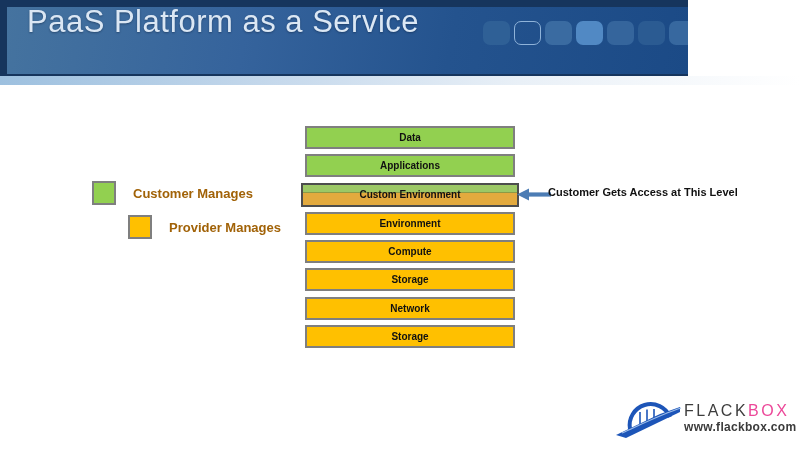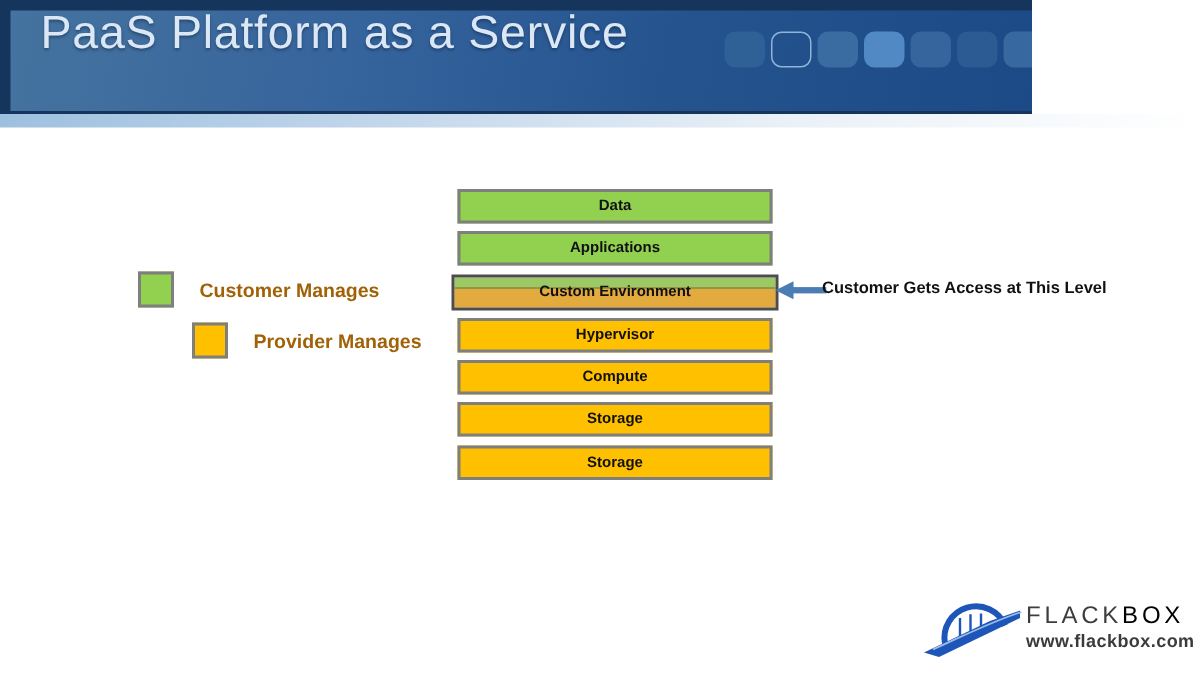--- a/index.html
+++ b/index.html
@@ -91,21 +91,21 @@
   }
 
   
   .logo { position:absolute; left:616px; top:396px; width:180px; height:46px; }
   .logo-icon { position:absolute; left:0; top:1px; }
   .logo-text {
     position:absolute; left:68px; top:6px;
     font-size:16px; letter-spacing:2.5px; font-weight:500; white-space:nowrap;
   }
   .logo-text .dark { color:#3d3d3d; }
-  .logo-text .blue { color:#000000; }
+  .logo-text .blue { color:#ec4899; }
   .logo-url {
     position:absolute; left:68px; top:24px;
     font-size:12px; font-weight:bold; color:#3b3b3b; letter-spacing:0.3px;
     white-space:nowrap;
   }
 </style>
 </head>
 <body>
 
 <div class="header">
@@ -131,23 +131,24 @@
   <div class="legend-row r1">
     <div class="swatch provider"></div>
     <div class="legend-label">Provider Manages</div>
   </div>
 </div>
 
 <div class="stack">
   <div class="layer" data-owner="customer">Data</div>
   <div class="layer" data-owner="customer">Applications</div>
   <div class="layer" data-owner="shared">Custom Environment</div>
-  <div class="layer" data-owner="provider">Hypervisor</div>
+  <div class="layer" data-owner="provider">Environment</div>
   <div class="layer" data-owner="provider">Compute</div>
   <div class="layer" data-owner="provider">Storage</div>
+  <div class="layer" data-owner="provider">Network</div>
   <div class="layer" data-owner="provider">Storage</div>
 </div>
 
 <div class="annotation-arrow">
   <svg width="34" height="13" viewBox="0 0 34 13">
     <polygon points="0,6.5 12,0.5 12,12.5" fill="#4c7cb4"></polygon>
     <rect x="10" y="4.4" width="24" height="4.2" fill="#4c7cb4"></rect>
   </svg>
 </div>
 <div class="annotation-text">Customer Gets Access at This Level</div>

